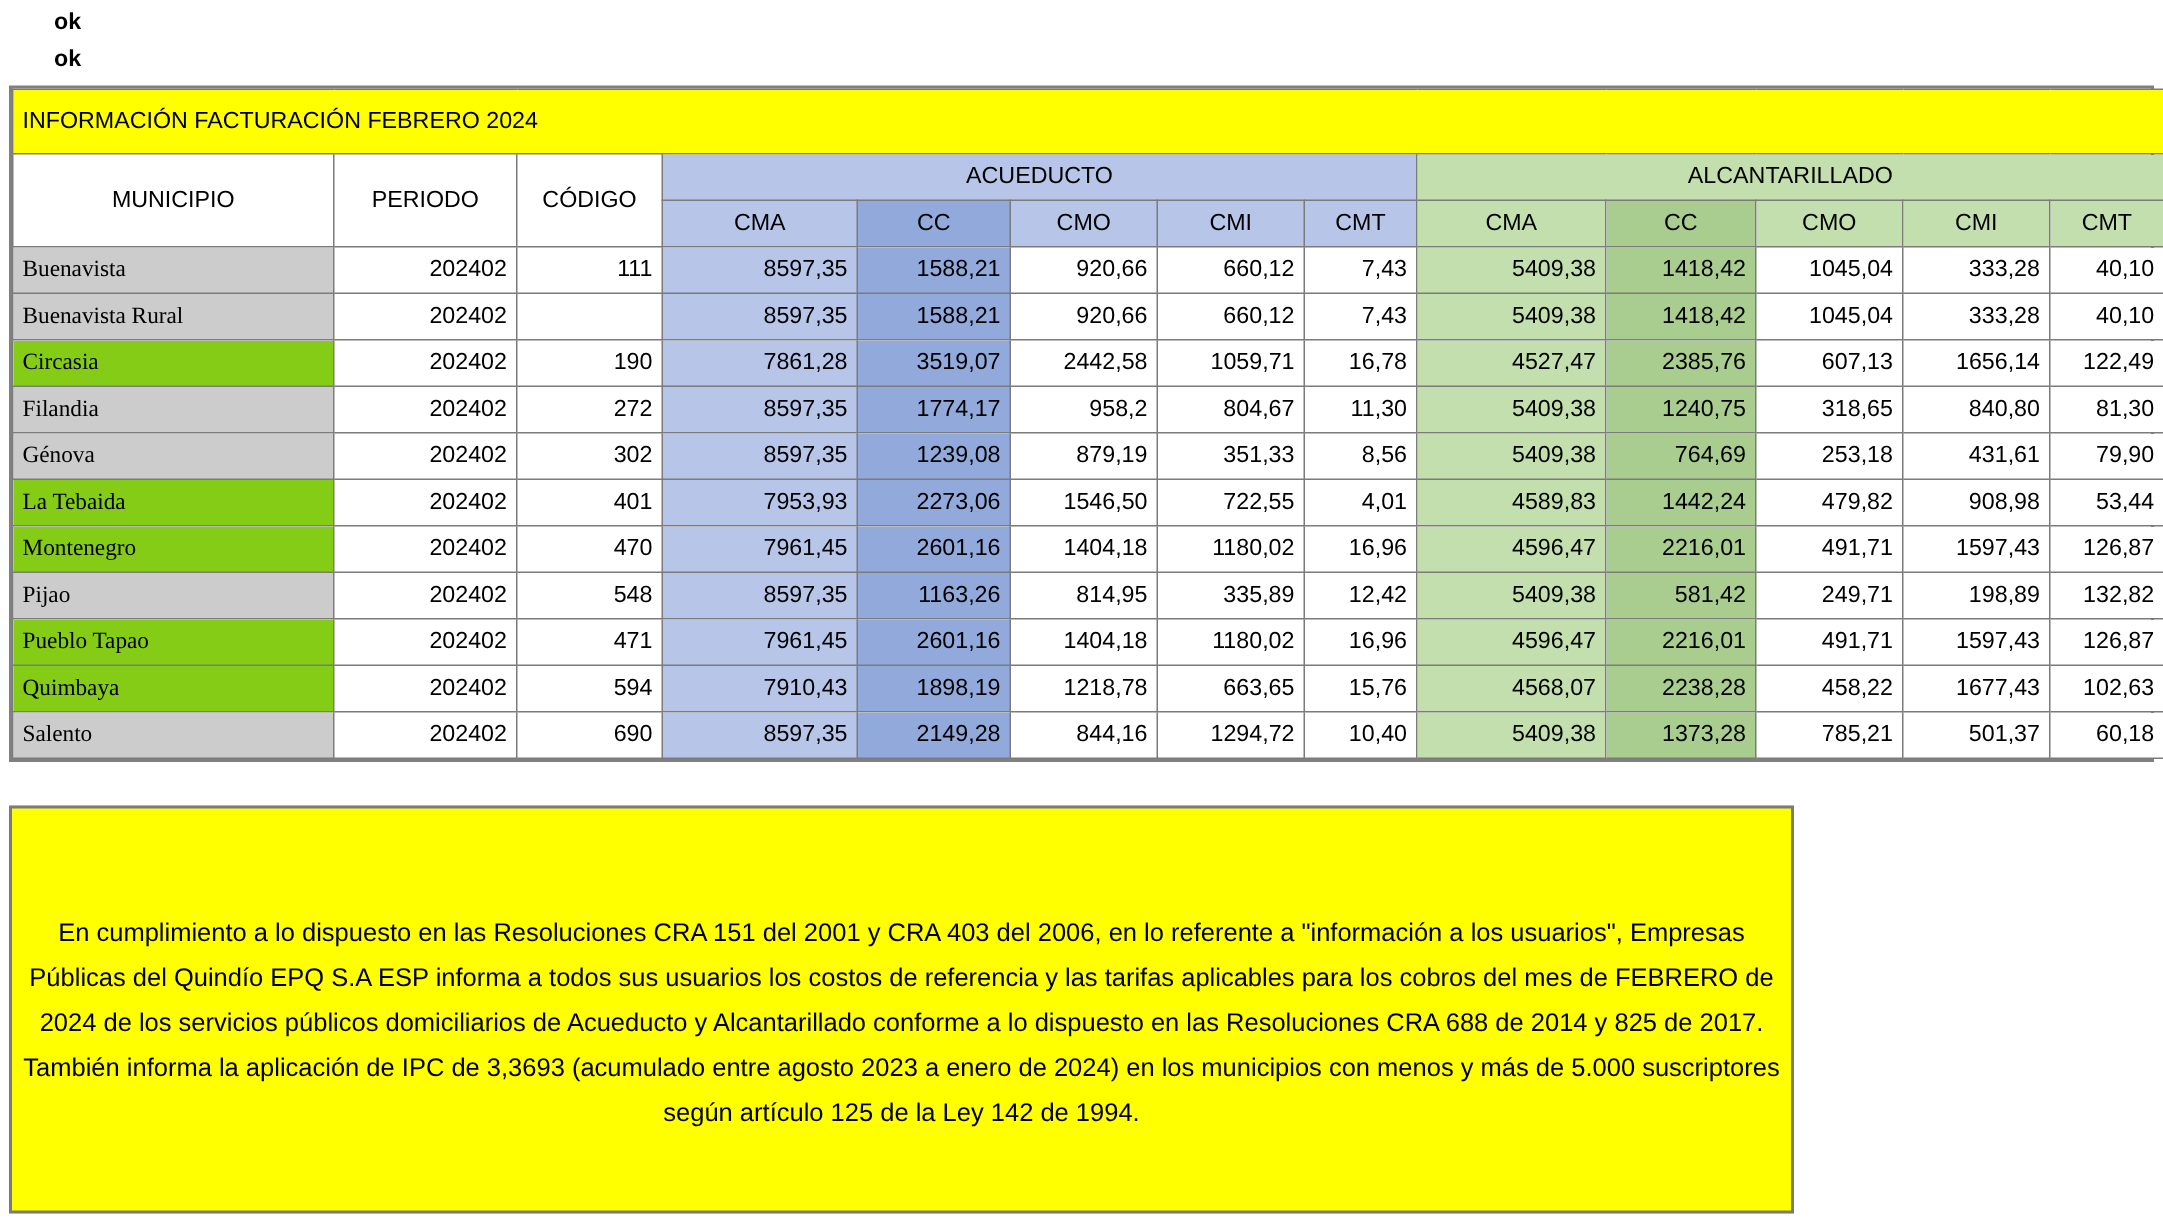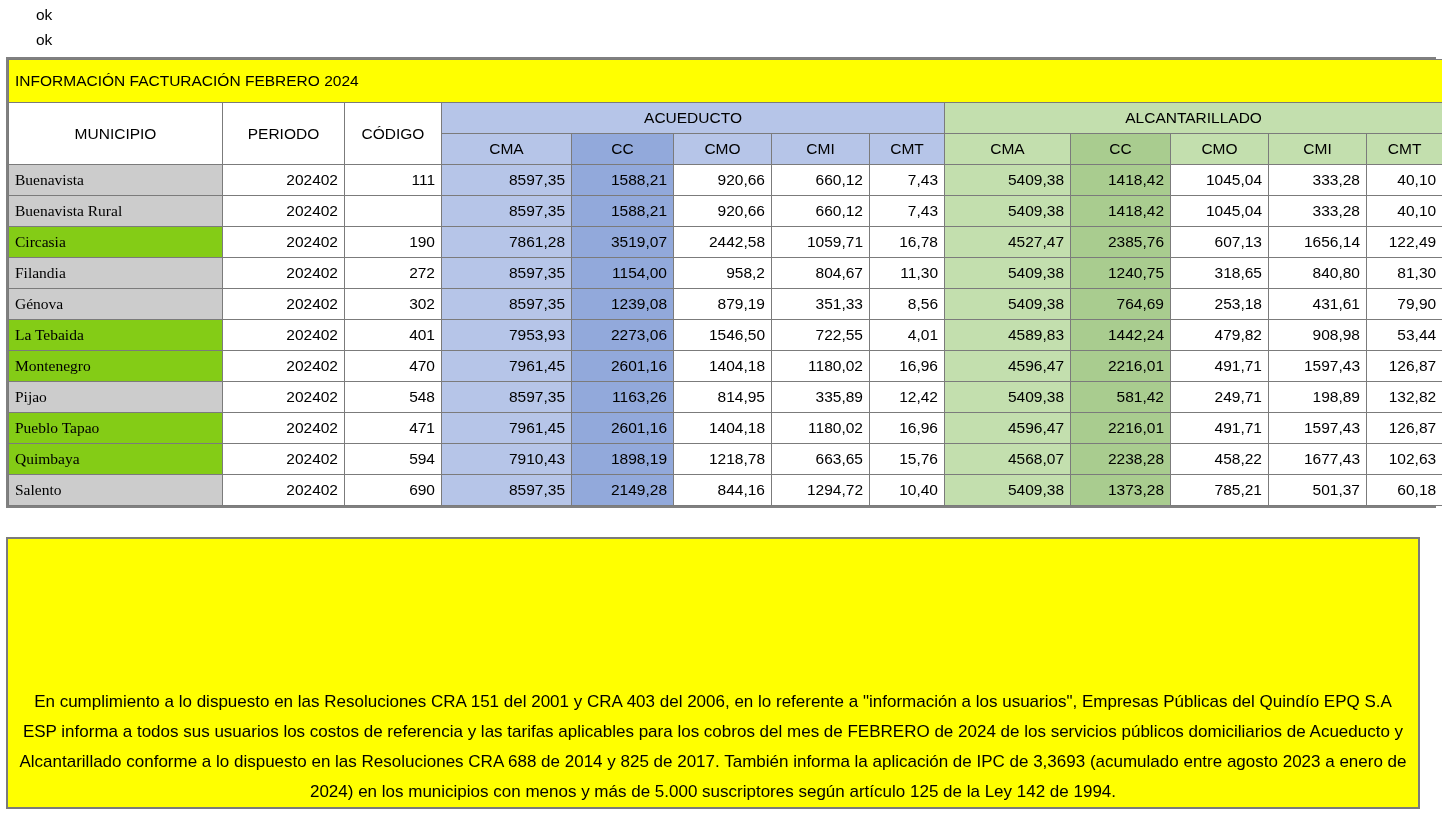--- a/index.html
+++ b/index.html
@@ -40,20 +40,21 @@
     align-items: center;
     padding-left: 6px;
     box-sizing: border-box;
     font-size: 15.5px;
   }
   .legend-small { background: #CCCCCC; }
   .legend-large { background: #FBE2D5; }
   .legend-ok {
     padding-left: 28px;
     font-size: 15.5px;
+    font-weight: bold;
   }
 
   
   .table-wrap {
     position: absolute;
     left: 6px;
     top: 57px;
     width: 1430px;
     border: 2px solid #808080;
     box-sizing: border-box;
@@ -129,27 +130,27 @@
   col.c-cc-b   { width: 100px; }
   col.c-cmo-b  { width: 98px; }
   col.c-cmi-b  { width: 98px; }
   col.c-cmt-b  { width: 76px; }
 
   
   .notice {
     position: absolute;
     left: 6px;
     top: 537px;
-    width: 1414px;
+    width: 1190px;
     height: 272px;
     background: #FFFF00;
     border: 2px solid #7b7b7b;
     box-sizing: border-box;
     display: flex;
-    align-items: flex-end;
+    align-items: flex-start;
     justify-content: center;
   }
   .notice-text {
     width: 1390px;
     text-align: center;
     font-size: 17px;
     line-height: 30px;
     padding-top: 68px;
     box-sizing: border-box;
   }
@@ -253,21 +254,21 @@
             <td class="num cc-b">2385,76</td>
             <td class="num">607,13</td>
             <td class="num">1656,14</td>
             <td class="num">122,49</td>
           </tr>
           <tr>
             <td class="muni small">Filandia</td>
             <td class="num">202402</td>
             <td class="num">272</td>
             <td class="num cma-a">8597,35</td>
-            <td class="num cc-a">1154,00</td>
+            <td class="num cc-a">1774,17</td>
             <td class="num">958,2</td>
             <td class="num">804,67</td>
             <td class="num">11,30</td>
             <td class="num cma-b">5409,38</td>
             <td class="num cc-b">1240,75</td>
             <td class="num">318,65</td>
             <td class="num">840,80</td>
             <td class="num">81,30</td>
           </tr>
           <tr>

